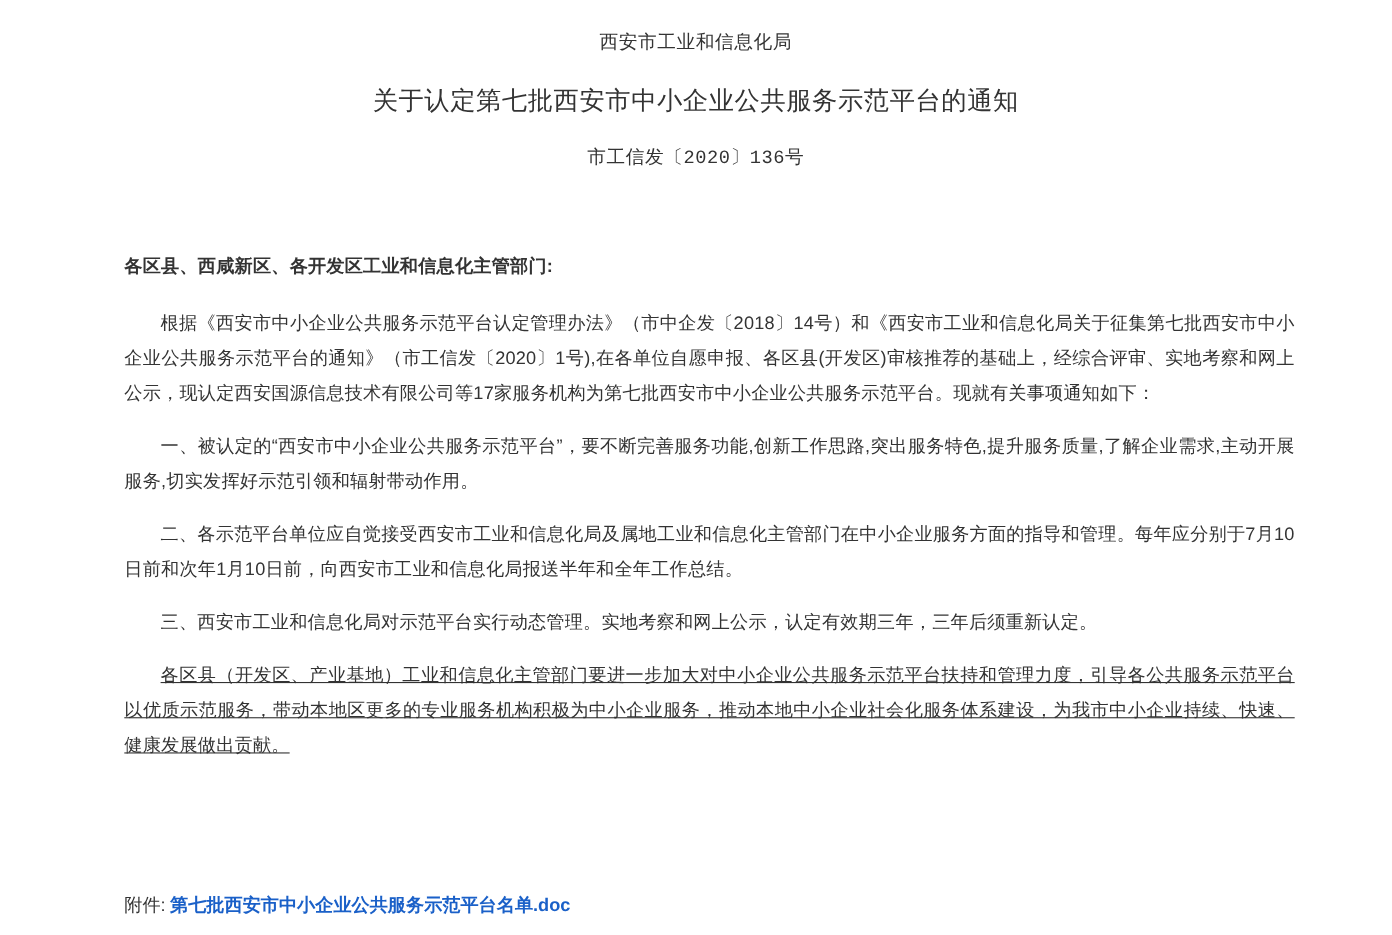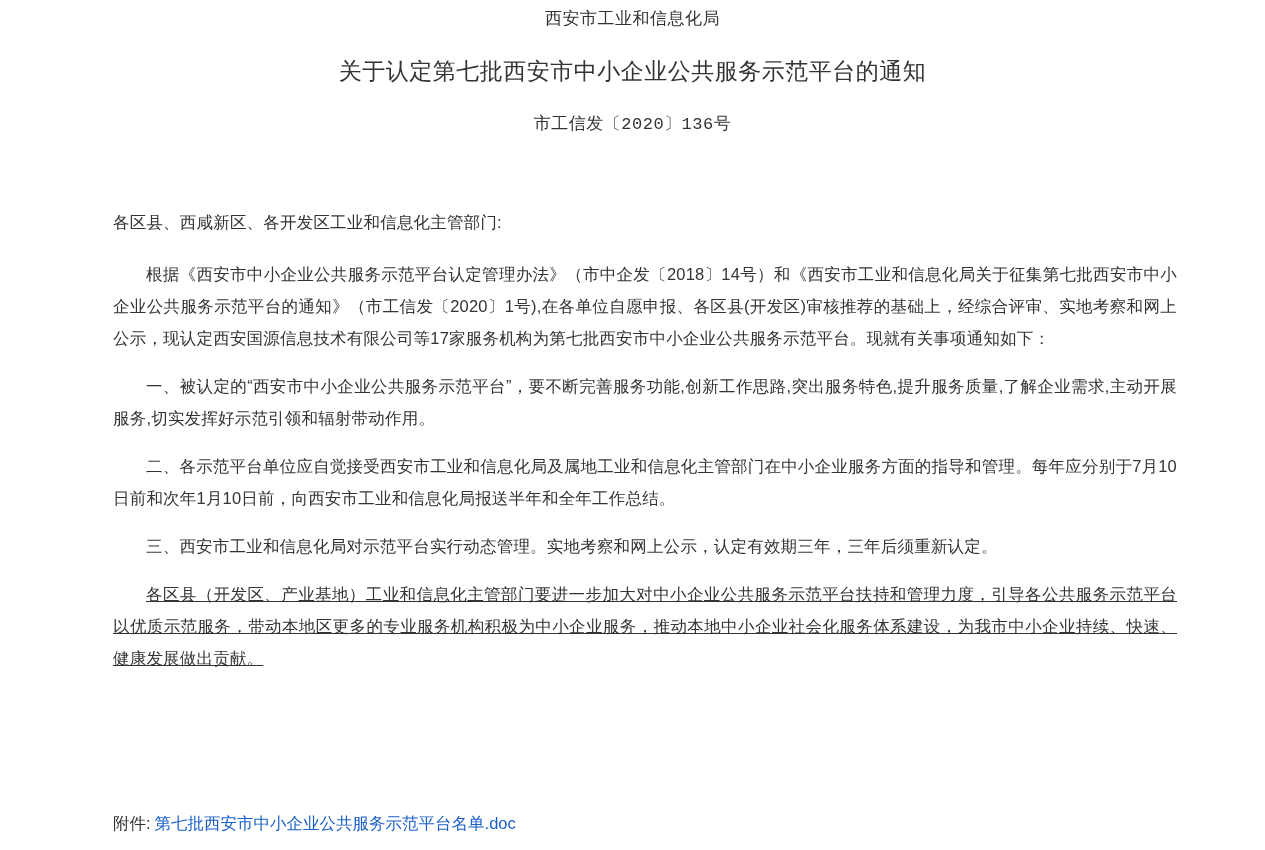--- a/index.html
+++ b/index.html
@@ -18,21 +18,21 @@
     position: relative;
     width: 1265px;
     height: 850px;
     box-sizing: border-box;
   }
   .doc {
     padding: 0;
   }
   .header-block {
     text-align: center;
-    padding-top: 4px;
+    padding-top: 24px;
   }
   .issuer {
     font-size: 17px;
     color: #333333;
     line-height: 30px;
     letter-spacing: 0.5px;
   }
   .doc-title {
     font-size: 23px;
     color: #333333;
@@ -55,20 +55,21 @@
   .para {
     font-size: 16.5px;
     line-height: 32px;
     color: #333333;
     text-align: justify;
     margin: 0 0 16px 0;
     letter-spacing: 0.2px;
   }
   .para.salutation {
     margin-bottom: 20px;
+    font-weight: bold;
   }
   .para.indent {
     text-indent: 33px;
   }
   .para.closing {
     margin-bottom: 0;
     text-decoration: underline;
   }
   .attachment-block {
     position: absolute;
@@ -77,21 +78,21 @@
     font-size: 16.5px;
     line-height: 30px;
     color: #333333;
     white-space: nowrap;
   }
   .attachment-label {
     color: #333333;
   }
   .attachment-link {
     color: #1a60c8;
-    font-weight: normal;
+    font-weight: bold;
     text-decoration: none;
     cursor: pointer;
     margin-left: 4px;
   }
 </style>
 </head>
 <body>
 
 <div class="page">
   <div class="doc">

